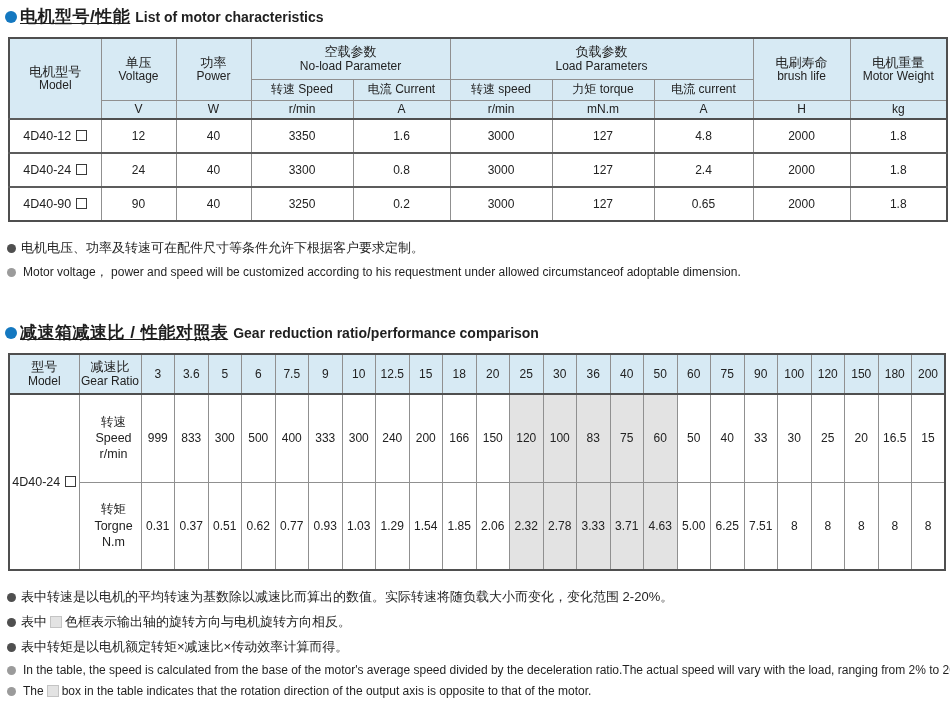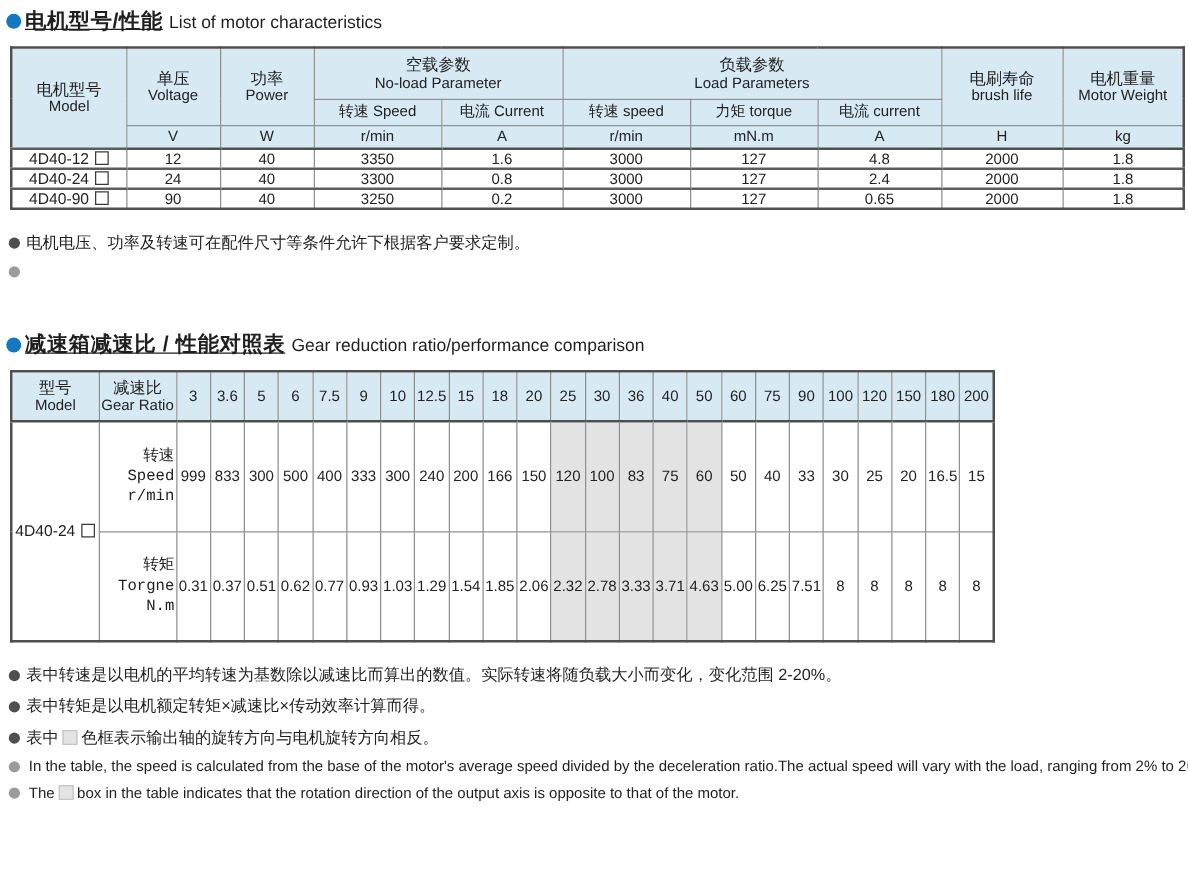--- a/index.html
+++ b/index.html
@@ -8,57 +8,57 @@
     width: 950px; height: 715px;
     background: #ffffff;
     color: #1f1f1f;
     font-family: "Liberation Sans", "DejaVu Sans", sans-serif;
     overflow: hidden;
   }
   
   .section-title { display:flex; align-items:center; margin:5px 0 9px 5px; }
   .bullet-dot { width:12px; height:12px; border-radius:50%; background:#1478c0; flex:0 0 auto; margin-right:3px; }
   .title-zh { font-size:17px; font-weight:bold; letter-spacing:0.5px;text-decoration:underline; }
-  .title-en { font-size:14px; font-weight:normal; margin-left:5px; }
+  .title-en { font-size:14px; font-weight:bold; margin-left:5px; }
   .title2 { margin-top:40px; }
 
   
   table {
     border-collapse: collapse;
     table-layout: fixed;
     margin-left: 8px;
-    width: 788px;
+    width: 938px;
     border: 2px solid #4f4f4f;
   }
   th, td {
     border: 1px solid #909090;
     font-weight: normal;
     text-align: center;
     padding: 0 1px;
     overflow: hidden;
     font-size: 12px;
     color: #222;
   }
   .hdr { background: #d7eaf4; }
   .zh-line { font-size: 13px; line-height: 1.2; }
   .en-line { font-size: 12px; line-height: 1.15; }
 
   
   tr.t1-ra { height: 41px; }
   tr.t1-rb { height: 21px; }
   tr.t1-rc { height: 19px; }
-  tr.t1-d  { height: 16px; }
+  tr.t1-d  { height: 34px; }
   tr.t1-rc th { border-bottom: 2px solid #4f4f4f; }
   tr.t1-d td { border-top: 2px solid #5c5c5c; }
 
   
   tr.t2-h { height: 40px; }
   tr.t2-r { height: 88px; }
   tr.t2-h th { border-bottom: 2px solid #4f4f4f; font-size:12px; }
-  .rowlabel { text-align:right; padding-left:8px; font-size:12.5px; line-height:1.3;font-family:Liberation Mono, monospace; }
+  .rowlabel { text-align:center; padding-left:8px; font-size:12.5px; line-height:1.3; }
   .model-cell { font-size: 12.5px; }
   .shaded { background: #e3e3e3; }
 
   .cbx {
     display:inline-block; width:11px; height:11px;
     border:1px solid #3a3a3a; background:#fff;
     margin-left:5px; vertical-align:-1px;
   }
 
   
@@ -235,21 +235,21 @@
 </table>
 
 <div class="notes">
 
     <div class="note zh">
       <span class="bullet"></span><span></span><span>电机电压、功率及转速可在配件尺寸等条件允许下根据客户要求定制。</span><span></span>
     </div>
 
 
     <div class="note en">
-      <span class="bullet"></span><span></span><span></span>
+      <span class="bullet"></span><span></span><span>Motor voltage， power and speed will be customized according to his requestment under allowed circumstanceof adoptable dimension.</span><span></span>
     </div>
 
 
 </div>
 
 <div class="section-title title2">
   <span class="bullet-dot"></span>
   <span class="title-zh">减速箱减速比 / 性能对照表</span>
   <span class="title-en">Gear reduction ratio/performance comparison</span>
 </div>
@@ -435,25 +435,25 @@
   </tbody>
 </table>
 
 <div class="notes">
 
     <div class="note zh">
       <span class="bullet"></span><span></span><span>表中转速是以电机的平均转速为基数除以减速比而算出的数值。实际转速将随负载大小而变化，变化范围 2-20%。</span><span></span>
     </div>
 
     <div class="note zh">
+      <span class="bullet"></span><span>表中</span><span class="swatch"></span><span></span><span>色框表示输出轴的旋转方向与电机旋转方向相反。</span>
+    </div>
+
+    <div class="note zh">
       <span class="bullet"></span><span></span><span>表中转矩是以电机额定转矩×减速比×传动效率计算而得。</span><span></span>
-    </div>
-
-    <div class="note zh">
-      <span class="bullet"></span><span>表中</span><span class="swatch"></span><span></span><span>色框表示输出轴的旋转方向与电机旋转方向相反。</span>
     </div>
 
     <div class="note en">
       <span class="bullet"></span><span></span><span>In the table, the speed is calculated from the base of the motor's average speed  divided by the deceleration ratio.The actual speed will vary with the load, ranging from 2% to 20%.</span><span></span>
     </div>
 
     <div class="note en">
       <span class="bullet"></span><span>The</span><span class="swatch"></span><span></span><span>box in the table indicates that the rotation direction of the output axis is opposite to that of the motor.</span>
     </div>
 

